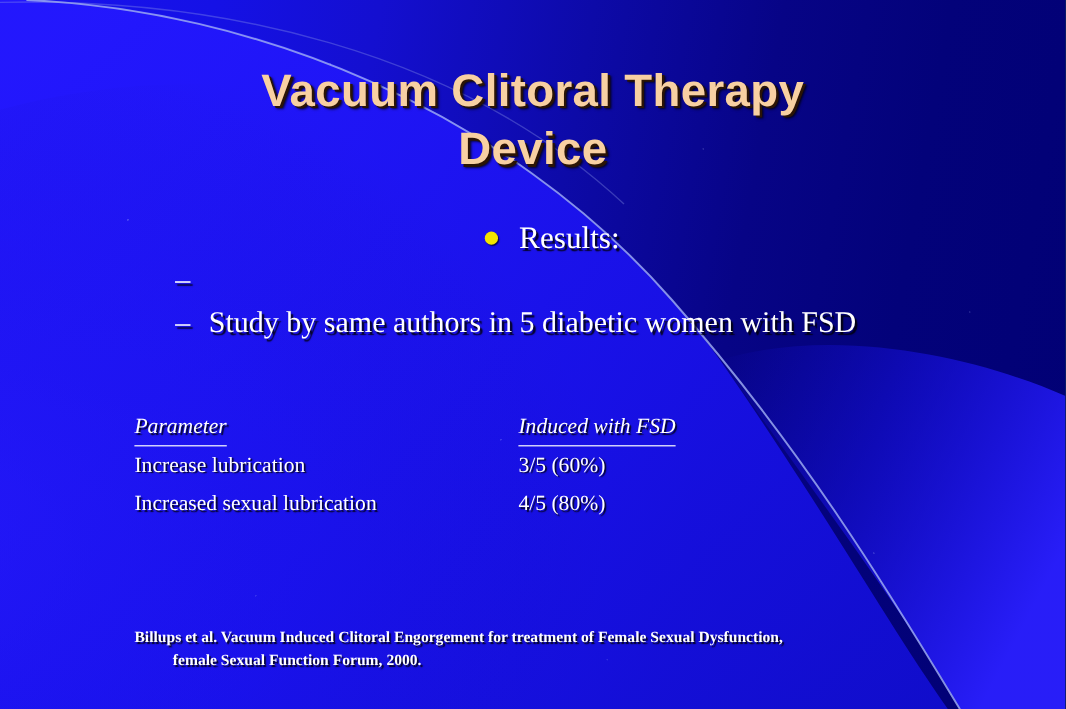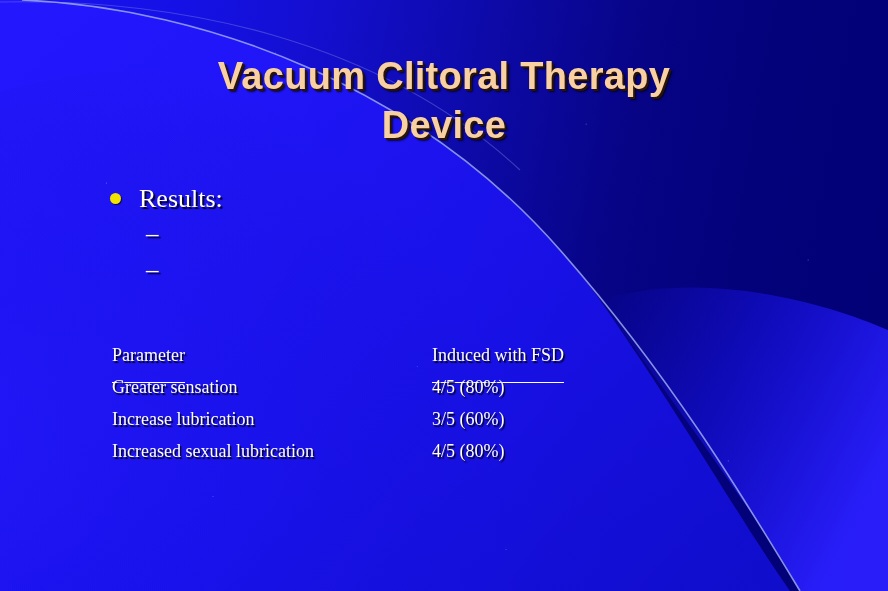--- a/index.html
+++ b/index.html
@@ -80,20 +80,21 @@
     top: 182px;
     width: 700px;
     color: #ffffff;
     text-shadow: 2px 2px 1px rgba(0,0,0,.85);
   }
   .lvl1 {
     display: flex;
     align-items: flex-start;
     font-size: 26px;
     line-height: 34px;
+    justify-content: center;
   }
   .dot {
     flex: 0 0 auto;
     width: 11px;
     height: 11px;
     border-radius: 50%;
     background: #f2e400;
     margin: 11px 18px 0 0;
     box-shadow: 1px 1px 1px rgba(0,0,0,.7);
   }
@@ -119,21 +120,22 @@
     width: 560px;
     color: #ffffff;
     font-size: 18px;
     text-shadow: 1.5px 1.5px 1px rgba(0,0,0,.85);
     border-collapse: collapse;
   }
   #table td { padding: 0; height: 32px; vertical-align: top; }
   #table .c1 { width: 320px; }
   #table .hd span {
     border-bottom: 1.5px solid #ffffff;
-    padding-bottom: 17px;
+    padding-bottom: 6px;
+    font-style: italic;
   }
 
   
   #citation {
     position: absolute;
     left: 112px;
     top: 521px;
     width: 700px;
     color: #ffffff;
     font-size: 13px;
@@ -195,40 +197,41 @@
         <span class="dot"></span>
         <span>Results:</span>
       </div>
 
       <div class="lvl2">
         <span class="dash">–</span>
       </div>
 
       <div class="lvl2">
         <span class="dash">–</span>
+        <span class="l2text">Study by same authors in 5 diabetic women with FSD</span>
       </div>
 
     </div>
 
     <table id="table">
       <tbody>
           <tr class="hd">
         <td class="c1"><span>Parameter</span></td>
         <td class="c2"><span>Induced with FSD</span></td>
-      </tr>
-      <tr>
-        <td class="c1">Greater sensation</td>
-        <td class="c2">4/5 (80%)</td>
       </tr>
       <tr>
         <td class="c1">Increase lubrication</td>
         <td class="c2">3/5 (60%)</td>
       </tr>
       <tr>
         <td class="c1">Increased sexual lubrication</td>
         <td class="c2">4/5 (80%)</td>
       </tr>
     </tbody>
       </table>
 
+    <div id="citation">
+      <span class="line1">Billups et al.  Vacuum Induced Clitoral Engorgement for treatment of Female Sexual Dysfunction,</span>
+      <span class="line2">female Sexual Function Forum, 2000.</span>
+    </div>
 
   </div>
 </div>
 
 </body></html>

